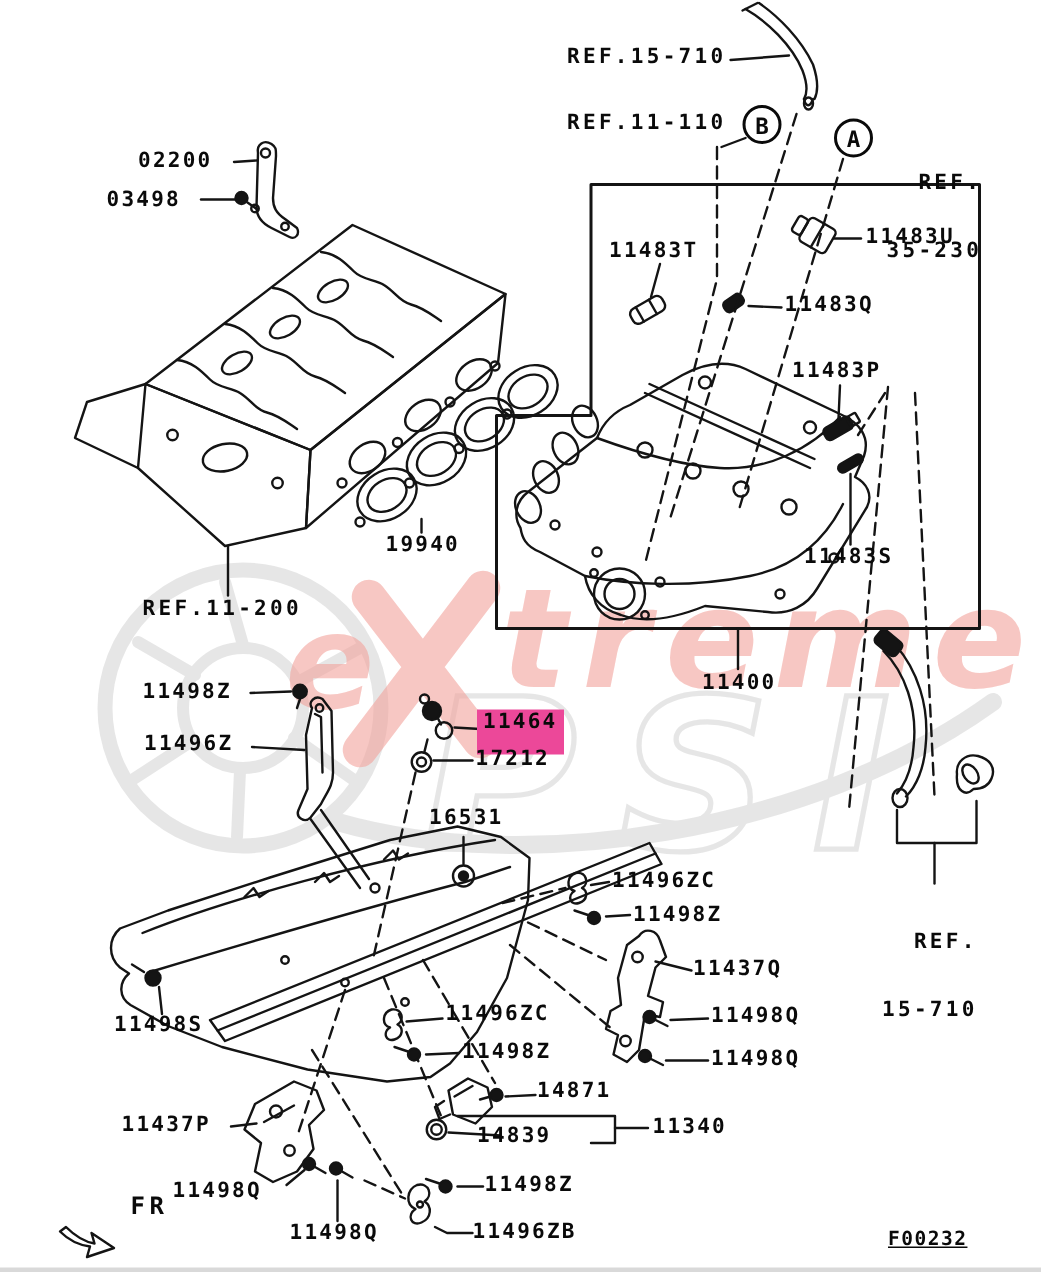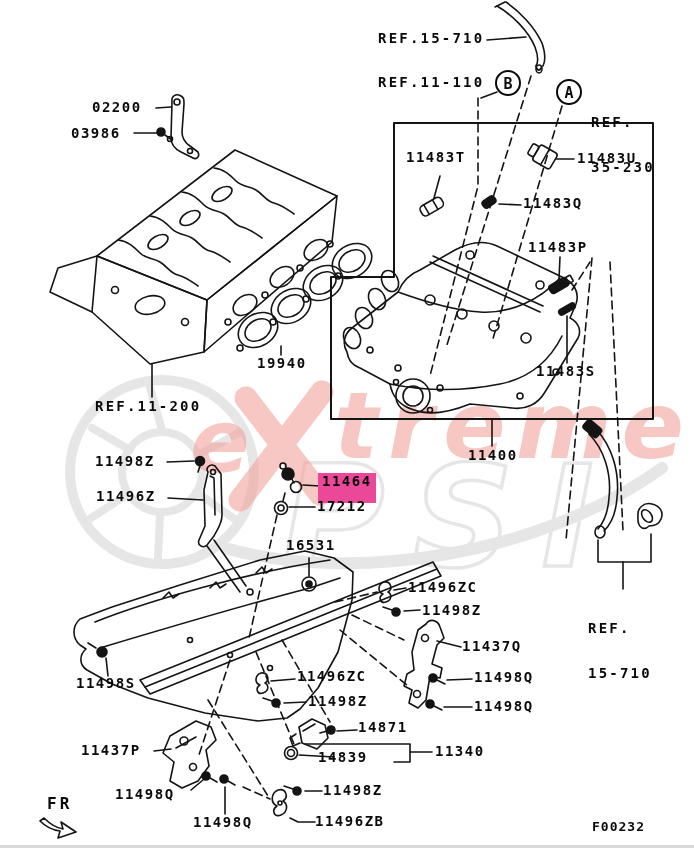--- a/index.html
+++ b/index.html
@@ -3,31 +3,31 @@
 <meta charset="utf-8">
 <style>
   html,body{margin:0;padding:0;background:#ffffff;}
   #page{
     position:relative;width:694px;height:852px;background:#ffffff;overflow:hidden;
     font-family:"DejaVu Sans Mono",monospace;
   }
   svg{position:absolute;left:0;top:0;}
   .pn{
     position:absolute;font:700 14px/15px "DejaVu Sans Mono",monospace;
-    letter-spacing:1.5px;color:#0a0a0a;white-space:pre;
+    letter-spacing:1.5px;color:#0a0a0a;white-space:pre;text-align:right;
   }
   .ref{letter-spacing:2.2px;}
   .hl{background:#ec4899;padding:1px 4px 14px 4px;}
   .callout{
     position:absolute;width:26px;height:26px;border:2px solid #0a0a0a;border-radius:50%;
     font:700 15px/24px "DejaVu Sans Mono",monospace;text-align:center;color:#0a0a0a;
     background:#fff;box-sizing:border-box;
   }
-  .fig{font:700 13px/14px "DejaVu Sans Mono",monospace;letter-spacing:1px;}
-  .fr{font:700 16px/17px "DejaVu Sans Mono",monospace;letter-spacing:3px;}
+  .fig{font:700 13px/14px "DejaVu Sans Mono",monospace;letter-spacing:1px;text-decoration:underline;}
+  .fr{font:700 16px/17px "DejaVu Sans Mono",monospace;letter-spacing:3px;margin-left:40px;}
   .twoline span{display:block;}
   #bottombar{position:absolute;left:0;top:845px;width:694px;height:3px;background:#d9d9d9;}
 </style>
 </head>
 <body>
 
 <div id="page">
 
 <svg width="694" height="852" viewBox="0 0 694 852">
 
@@ -300,30 +300,30 @@
       <path d="M278,790 C271,793 270,803 277,806 C271,810 274,818 281,815 C288,812 288,804 283,801 C289,797 286,788 278,790 Z"></path>
       <circle cx="280" cy="803" r="2"></circle>
       <path d="M290,818 L298,822 L315,822"></path>
     </g>
 
     <path d="M44,818 C50,824 57,828 63,829 L61,822 L76,832 L58,838 L60,831 C52,830 45,826 40,821 Z"></path>
   </g>
 </svg>
 
 <div class="pn" style="left:92px;top:100px">02200</div>
-<div class="pn" style="left:71px;top:126px">03986</div>
+<div class="pn" style="left:71px;top:126px">03498</div>
 <div class="pn ref" style="left:378px;top:31px">REF.15-710</div>
 <div class="pn ref" style="left:378px;top:75px">REF.11-110</div>
 <div class="callout" style="left:495px;top:70px">B</div>
 <div class="callout" style="left:556px;top:79px">A</div>
 <div class="pn ref twoline" style="left:591px;top:85px">
   <span>REF.</span>
   <span>35-230</span>
 </div>
-<div class="pn" style="left:406px;top:150px">11483T</div>
+<div class="pn" style="left:406px;top:160px">11483T</div>
 <div class="pn" style="left:577px;top:151px">11483U</div>
 <div class="pn" style="left:523px;top:196px">11483Q</div>
 <div class="pn" style="left:528px;top:240px">11483P</div>
 <div class="pn" style="left:536px;top:364px">11483S</div>
 <div class="pn" style="left:257px;top:356px">19940</div>
 <div class="pn ref" style="left:95px;top:399px">REF.11-200</div>
 <div class="pn" style="left:468px;top:448px">11400</div>
 <div class="pn" style="left:95px;top:454px">11498Z</div>
 <div class="pn" style="left:96px;top:489px">11496Z</div>
 <div class="pn hl" style="left:318px;top:473px">11464</div>

